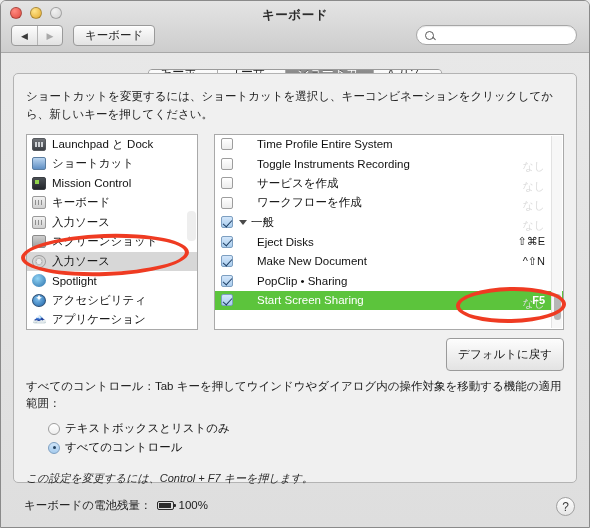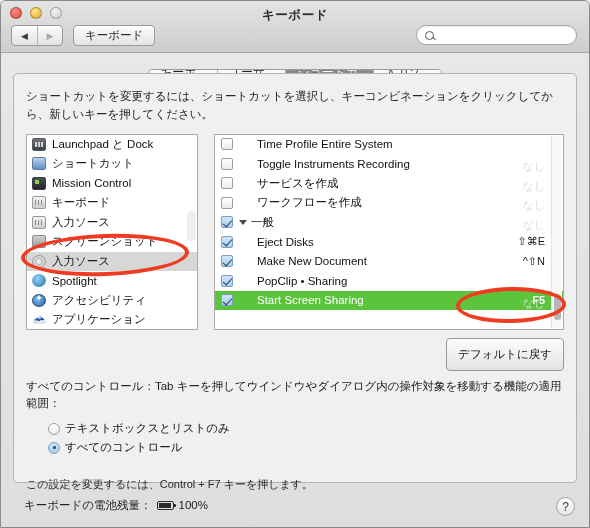--- a/index.html
+++ b/index.html
@@ -198,21 +198,21 @@
   .radio {
     width: 12px; height: 12px; border-radius: 50%; flex: none;
     border: 1px solid #9d9d9d; background: linear-gradient(#ffffff,#eeeeee);
     position: relative;
   }
   .radio.on { background: linear-gradient(#cfe5f9,#a6cbed); border-color: #7d9fc1; }
   .radio.on::after {
     content: ""; position: absolute; left: 3.5px; top: 3.5px;
     width: 3px; height: 3px; border-radius: 50%; background: #24425f;
   }
-  .note { margin-top: 20px; font-size: 11px; color: #2a2a2a; }
+  .note { margin-top: 14px; font-size: 11px; color: #2a2a2a; font-style: italic; }
 
   
   .footer {
     position: absolute; left: 0; right: 0; bottom: 0; height: 44px;
     display: flex; align-items: center;
   }
   .battery-row { display: flex; align-items: center; gap: 5px; margin-left: 23px; font-size: 11.5px; color: #1b1b1b; }
   .batt { width: 17px; height: 9px; border: 1.2px solid #2b2b2b; border-radius: 2px; position: relative; }
   .batt::before { content:""; position:absolute; left:1px; top:1px; bottom:1px; width:12px; background:#2b2b2b; }
   .batt::after  { content:""; position:absolute; right:-3px; top:2.5px; width:2px; height:3px; background:#2b2b2b; border-radius:0 1px 1px 0; }

